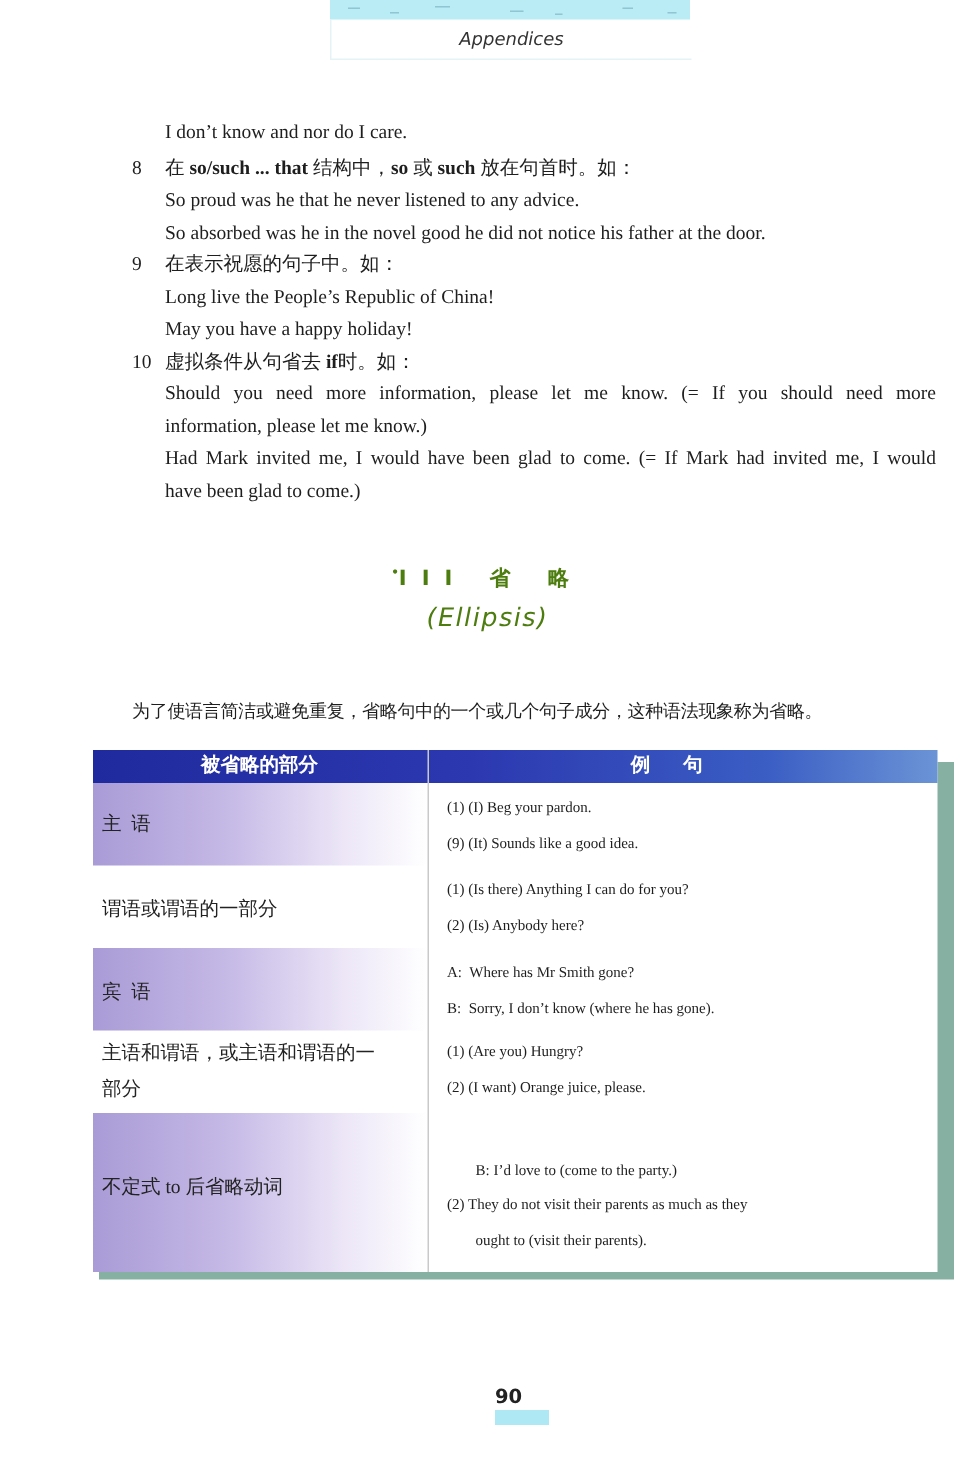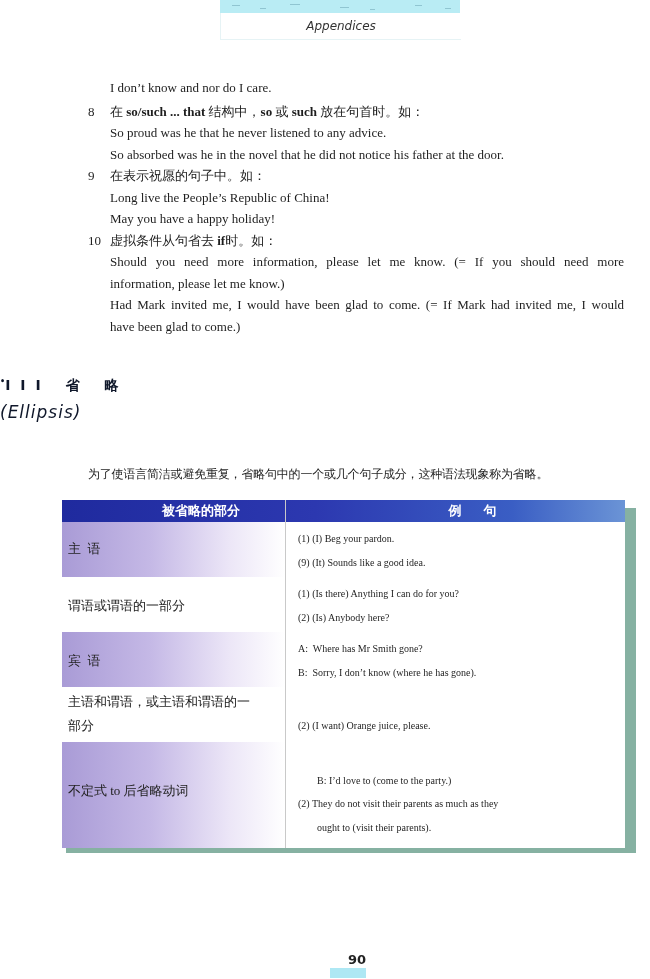--- a/index.html
+++ b/index.html
@@ -26,22 +26,22 @@
     }
     .line {
       position: absolute; left: 110px; font-size: 13px; line-height: 16px;
       white-space: nowrap;
     }
     .num { position: absolute; left: 88px; font-size: 13px; line-height: 16px; }
     .num10 { left: 88px; }
     b { font-weight: bold; margin-top: 24px; }
     .just { width: 514px; text-align: justify; text-align-last: justify; white-space: normal; }
     .section-title {
-      position: absolute; left: 0; width: 650px; 
-      color: #0f172a; font-family: "DejaVu Sans", sans-serif;
+      position: absolute; left: 0; width: 650px; text-align: center;
+      color: #4d7c0f; font-family: "DejaVu Sans", sans-serif;
     }
     .st1 { top: 377px; font-size: 14px; font-weight: bold; letter-spacing: 10px; }
     .st1 .bullet { font-size: 8px; vertical-align: top; letter-spacing: 0; }
     .st2 { top: 402px; font-size: 17px; font-style: italic; letter-spacing: 1px; }
     .intro {
       position: absolute; left: 88px; top: 466px; font-size: 12px;
       white-space: nowrap; letter-spacing: -0.2px;
     }
     .table-shadow {
       position: absolute; left: 66px; top: 508px; width: 570px; height: 345px;
@@ -49,38 +49,38 @@
     }
     .table {
       position: absolute; left: 62px; top: 500px; width: 563px; height: 348px;
       background: #fff;
     }
     .thead {
       position: absolute; left: 0; top: 0; width: 563px; height: 22px;
       background: linear-gradient(90deg, #1f2a9e 0%, #2c38b0 45%, #3a5ec4 80%, #6b94d6 100%);
       color: #fff; font-family: "DejaVu Sans", sans-serif; font-weight: bold; font-size: 13px;
     }
-    .th { position: absolute; top: 0; line-height: 22px; text-align: center; padding-left: 28px; }
+    .th { position: absolute; top: 0; line-height: 22px; text-align: center; }
     .th1 { left: 0; width: 222px; }
     .th2 { left: 224px; width: 339px; letter-spacing: 22px; }
     .vdiv { position: absolute; left: 223px; top: 0; width: 1px; height: 348px; background: #c9c9c9; }
     .row { position: absolute; left: 0; width: 563px; }
     .cell-left {
       position: absolute; left: 0; top: 0; width: 223px; height: 100%;
     }
     .shaded { background: linear-gradient(90deg, #a99bd6 0%, #c5b9e6 40%, #ece6f7 75%, #ffffff 100%); }
     .lbl {
       position: absolute; left: 6px; font-size: 13px; line-height: 24px; color: #222;
     }
     .ex {
       position: absolute; left: 236px; font-size: 10px; line-height: 24px; white-space: nowrap;
     }
     .page-num {
-      position: absolute; left: 330px; top: 952px; width: 36px; height: 27px;
-      text-align: right;
+      position: absolute; left: 330px; top: 924px; width: 36px; height: 27px;
+      text-align: left;
     }
     .page-num span {
       display: block; font-family: "DejaVu Sans", sans-serif; font-weight: bold;
       font-size: 13px; line-height: 16px; color: #222;
     }
     .page-num .bar { height: 10px; background: #aee8f4; }
   </style>
 </head>
 <body>
 
@@ -96,21 +96,21 @@
 <div class="header-box">
   <span class="header-title">Appendices</span>
 </div>
 
 <div class="line" style="top:80px">I don’t know and nor do I care.</div>
 
 <div>
   <div class="num" style="top:104px">8</div>
   <div class="line" style="top:104px"><span>在 </span><b>so/such ... that</b><span> 结构中，</span><b>so</b><span> 或 </span><b>such</b><span> 放在句首时。如：</span></div>
   <div class="line" style="top:125px">So proud was he that he never listened to any advice.</div>
-  <div class="line" style="top:147px">So absorbed was he in the novel that he did not notice his father at the door.</div>
+  <div class="line" style="top:147px">So absorbed was he in the novel good he did not notice his father at the door.</div>
 </div>
 
 <div>
   <div class="num" style="top:168px">9</div>
   <div class="line" style="top:168px">在表示祝愿的句子中。如：</div>
   <div class="line" style="top:190px">Long live the People’s Republic of China!</div>
   <div class="line" style="top:211px">May you have a happy holiday!</div>
 </div>
 
 <div>
@@ -156,20 +156,21 @@
     </div>
     <div class="ex" style="top:29px;white-space:pre">B:  Sorry, I don’t know (where he has gone).</div>
     <div class="ex" style="top:5px;white-space:pre">A:  Where has Mr Smith gone?</div>
   </div>
 
   <div class="row" style="top:187px;height:55px">
     <div class="cell-left">
       <div class="lbl" style="top:3px">主语和谓语，或主语和谓语的一</div>
       <div class="lbl" style="top:27px">部分</div>
     </div>
+    <div class="ex" style="top:3px">(1) (Are you) Hungry?</div>
     <div class="ex" style="top:27px">(2) (I want) Orange juice, please.</div>
   </div>
 
   <div class="row" style="top:242px;height:106px">
     <div class="cell-left shaded">
       <div class="lbl" style="top:37px">不定式 to 后省略动词</div>
     </div>
     <div class="ex" style="top:27px;left:255px">B: I’d love to (come to the party.)</div>
     <div class="ex" style="top:50px">(2) They do not visit their parents as much as they</div>
     <div class="ex" style="top:74px;left:255px">ought to (visit their parents).</div>

